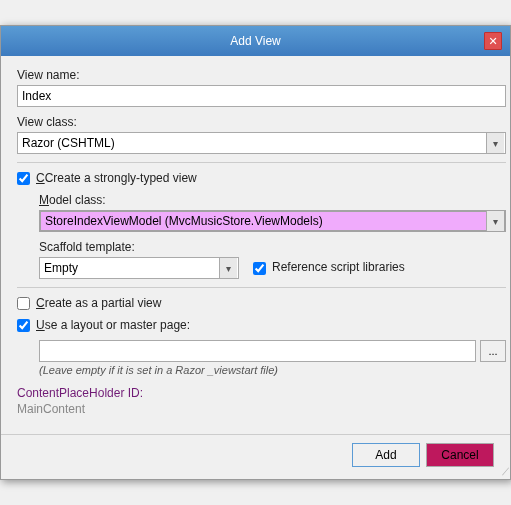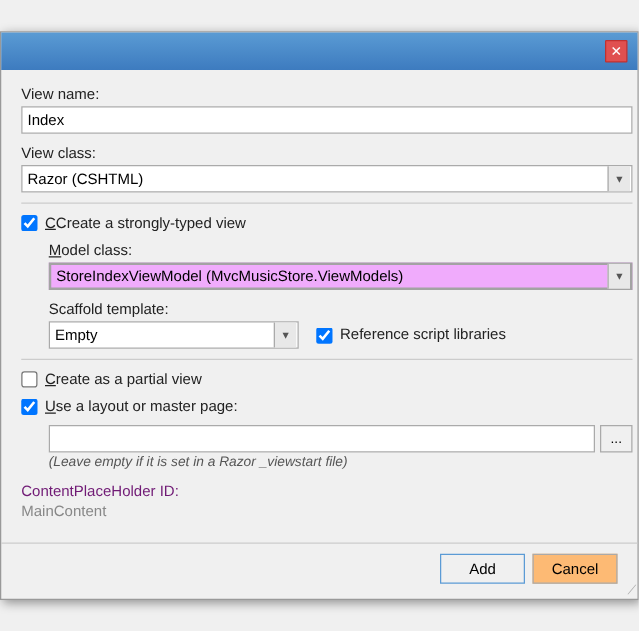--- a/index.html
+++ b/index.html
@@ -180,21 +180,21 @@
       justify-content: flex-end;
       gap: 6px;
       padding: 8px 16px 12px 16px;
       border-top: 1px solid #ccc;
       margin-top: 8px;
     }
     .btn {
       height: 24px;
       min-width: 68px;
       border: 1px solid #aaa;
-      background: #fdba74;
+      background: #be185d;
       font-size: 12px;
       cursor: pointer;
       padding: 0 12px;
     }
     .btn-primary {
       border: 1px solid #5b9bd5;
       background: #f0f0f0;
     }
     .resize-handle {
       position: absolute;
@@ -208,20 +208,21 @@
     }
   </style>
 </head>
 <body>
 
 <div class="dialog-wrapper">
   <div class="dialog">
 
     <div class="title-bar">
       <div style="width:18px"></div>
+      <span class="title-bar-title">Add View</span>
       <div class="close-btn">✕</div>
     </div>
 
     <div class="content">
 
       <div class="form-group">
         <label>View name:</label>
         <input type="text" value="Index" style="">
       </div>
 

